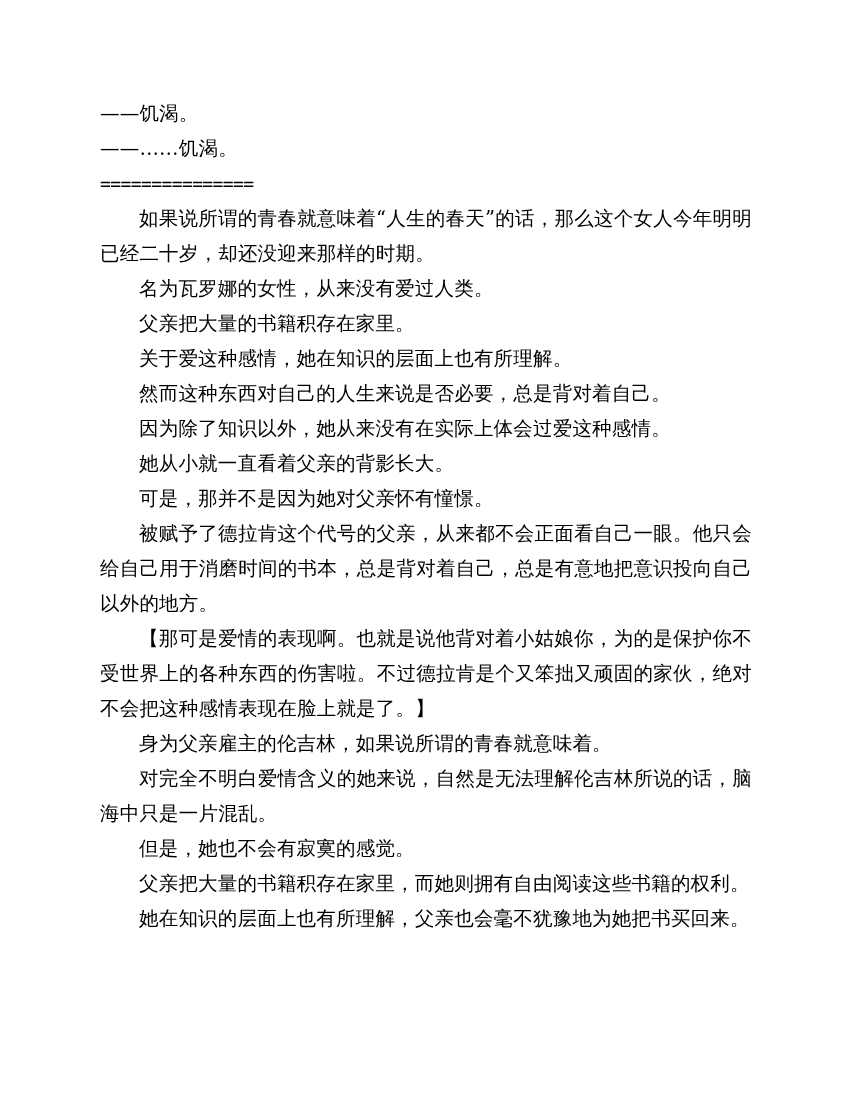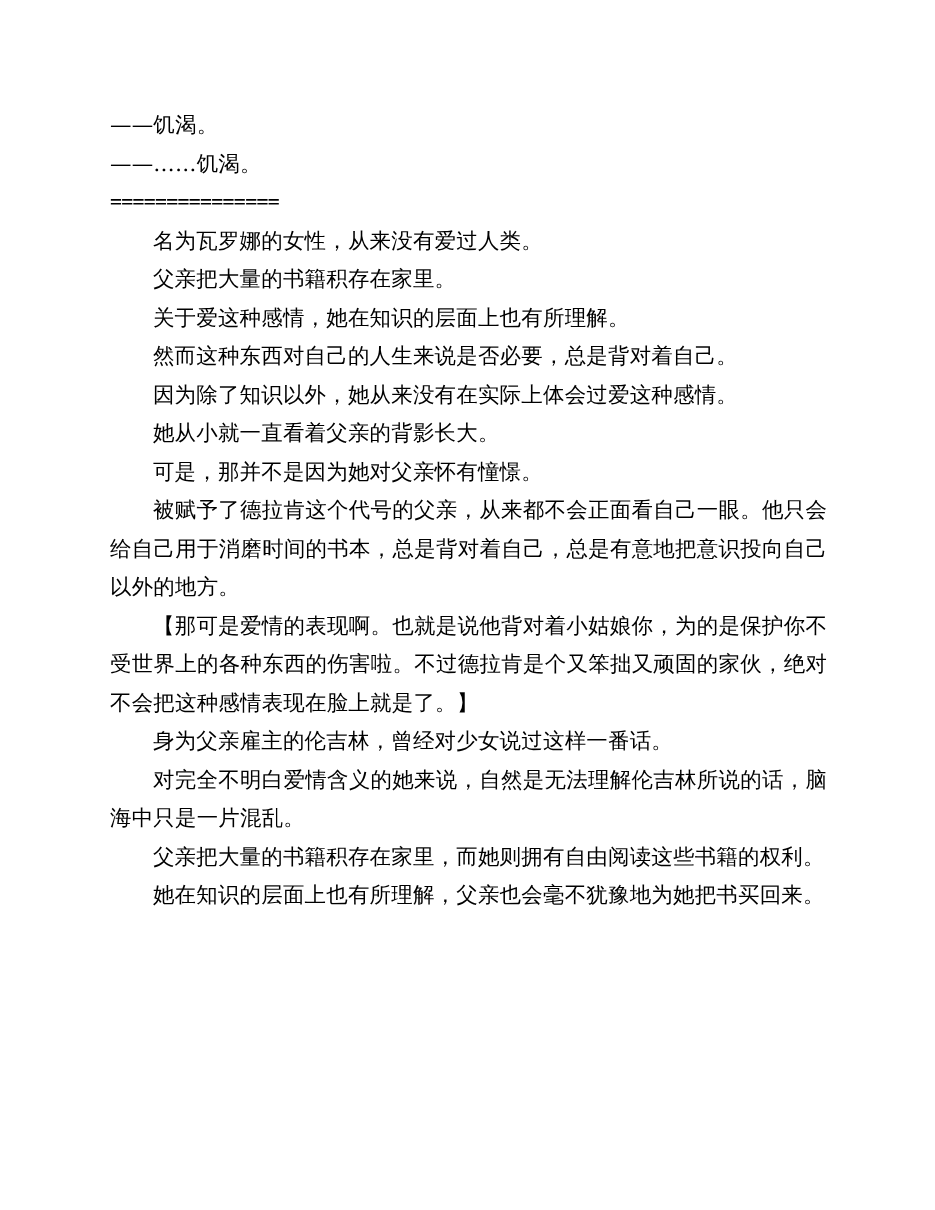--- a/index.html
+++ b/index.html
@@ -69,43 +69,45 @@
 
 <div class="page">
   <div class="text-column">
 
     <p class="line">——饥渴。</p>
 
     <p class="line">——……饥渴。</p>
 
     <p class="sep-line">===============</p>
 
+    <p class="para">如果说所谓的青春就意味着“人生的春天”的话，那么这个女人今年明明已经二十岁，却还没迎来那样的时期。</p>
 
     <p class="para">名为瓦罗娜的女性，从来没有爱过人类。</p>
 
     <p class="para">父亲把大量的书籍积存在家里。</p>
 
     <p class="para">关于爱这种感情，她在知识的层面上也有所理解。</p>
 
     <p class="para">然而这种东西对自己的人生来说是否必要，总是背对着自己。</p>
 
     <p class="para">因为除了知识以外，她从来没有在实际上体会过爱这种感情。</p>
 
     <p class="para">她从小就一直看着父亲的背影长大。</p>
 
     <p class="para">可是，那并不是因为她对父亲怀有憧憬。</p>
 
     <p class="para">被赋予了德拉肯这个代号的父亲，从来都不会正面看自己一眼。他只会给自己用于消磨时间的书本，总是背对着自己，总是有意地把意识投向自己以外的地方。</p>
 
     <p class="para emphasis">【那可是爱情的表现啊。也就是说他背对着小姑娘你，为的是保护你不受世界上的各种东西的伤害啦。不过德拉肯是个又笨拙又顽固的家伙，绝对不会把这种感情表现在脸上就是了。】</p>
 
-    <p class="para">身为父亲雇主的伦吉林，曾经对少女说过这样一番话。</p>
+    <p class="para">身为父亲雇主的伦吉林，如果说所谓的青春就意味着。</p>
 
     <p class="para">对完全不明白爱情含义的她来说，自然是无法理解伦吉林所说的话，脑海中只是一片混乱。</p>
 
+    <p class="para">但是，她也不会有寂寞的感觉。</p>
 
     <p class="para">父亲把大量的书籍积存在家里，而她则拥有自由阅读这些书籍的权利。</p>
 
     <p class="para">她在知识的层面上也有所理解，父亲也会毫不犹豫地为她把书买回来。</p>
 
 
   </div>
 </div>
 
 </body></html>

